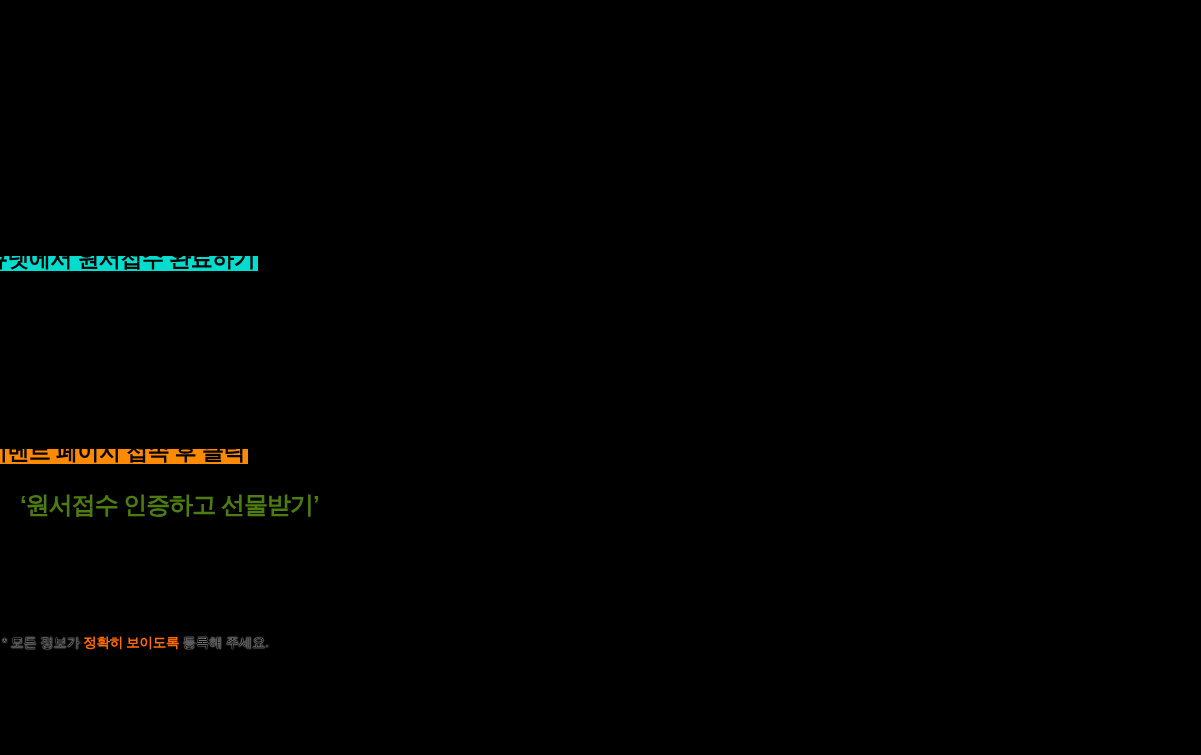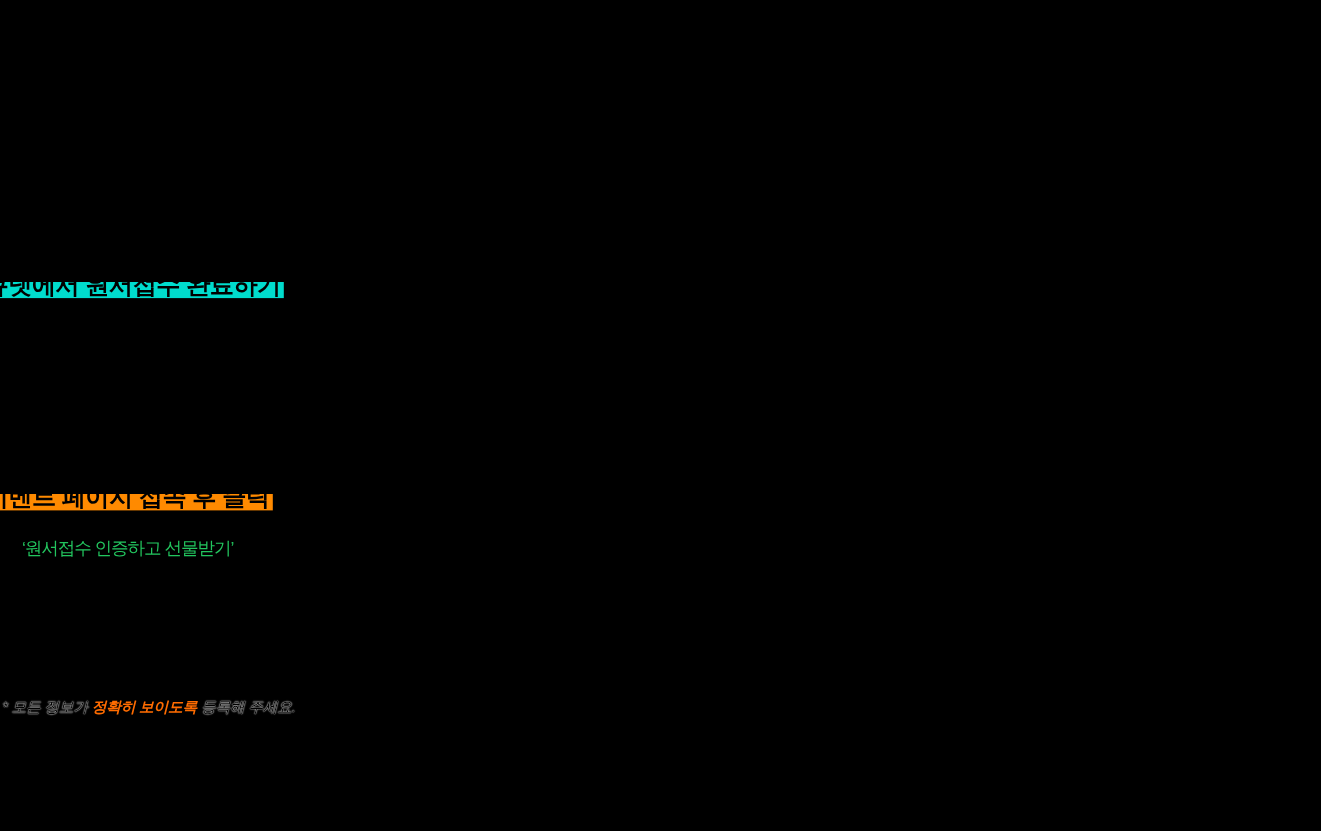--- a/index.html
+++ b/index.html
@@ -28,33 +28,32 @@
     padding-right: 3px;
   }
   .hl-orange {
     background: linear-gradient(to bottom, rgba(0,0,0,0) 42%, #FF8A00 42%);
     padding-right: 3px;
   }
 
   .banner-quote {
     top: 489px;
     left: 20px;
-    font-size: 16px;
-    font-weight: 400;
-    color: #22c55e;
+    font-size: 24px;
+    font-weight: 700;
+    color: #4d7c0f;
     letter-spacing: -1px;
   }
 
   .note-line {
     top: 634px;
     left: 2px;
     font-size: 13.5px;
     letter-spacing: -0.3px;
     color: #CFCFCF;
-    font-style: italic;
   }
   .note-line .note-plain {
     color: #000000;
     text-shadow: 0 0 1.5px rgba(255,255,255,0.95),
                  0 0 1px  rgba(255,255,255,0.9);
   }
   .note-line .note-emph {
     color: #FF6C00;
     font-weight: 700;
   }

